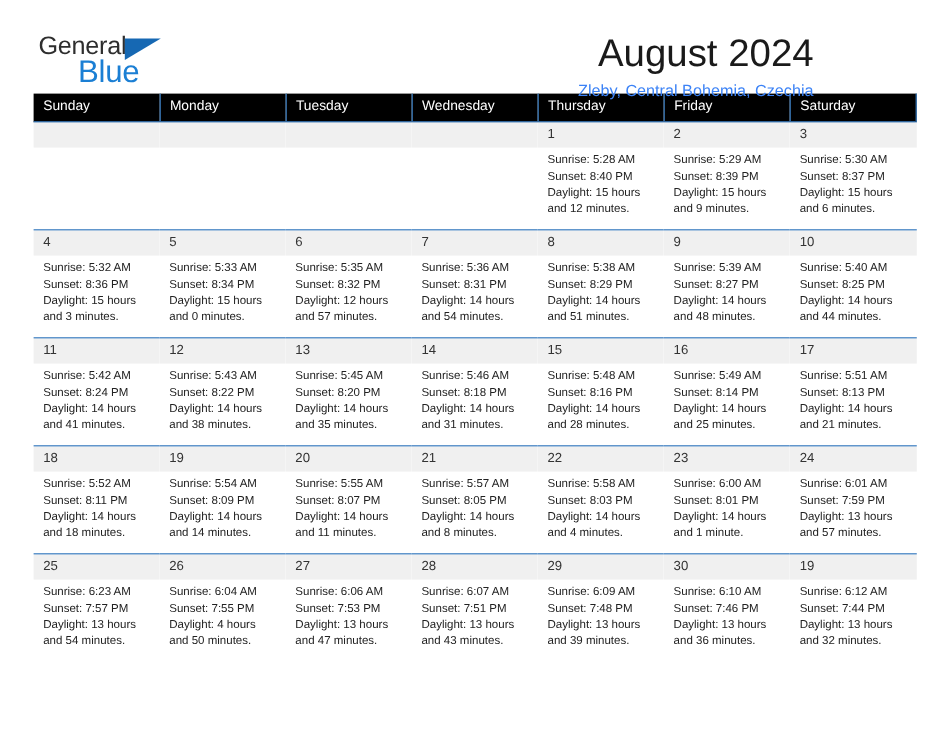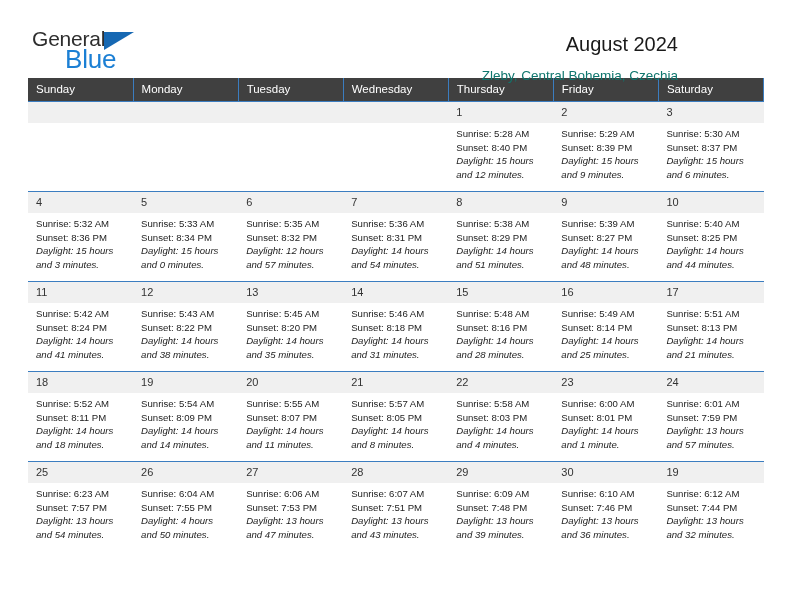--- a/index.html
+++ b/index.html
@@ -60,44 +60,44 @@
     width: 0;
     height: 0;
     border-left: 30px solid #1668b3;
     border-bottom: 18px solid transparent;
   }
   .title-block {
     text-align: right;
     padding-right: 2px;
   }
   .cal-title {
-    font-size: 20px;
+    font-size: 32px;
     line-height: 32px;
     color: #1a1a1a;
     font-weight: normal;
     margin: 0;
     text-align: right;
   }
   .cal-subtitle {
     font-size: 13.5px;
     line-height: 20px;
-    color: #0f766e;
+    color: #3b82f6;
     margin: 6px 0 0 0;
     font-weight: normal;
   }
 
   
   .calendar {
     width: 736px;
     border-collapse: collapse;
     table-layout: fixed;
     margin-top: 6px;
   }
   .calendar th {
-    background: #404040;
+    background: #000000;
     color: #ffffff;
     font-weight: normal;
     font-size: 11.5px;
     text-align: left;
     padding: 5px 0 6px 8px;
     border-right: 1px solid #3b7dc0;
   }
   .calendar td {
     vertical-align: top;
     padding: 0;
@@ -123,21 +123,20 @@
     padding: 4px 7px 0 8px;
     font-size: 9.6px;
     line-height: 13.6px;
     color: #222222;
   }
   .details div {
     white-space: nowrap;
   }
   .details .wrapline {
     white-space: normal;
-    font-style: italic;
   }
 </style>
 </head>
 <body>
 
 <div class="page">
 
   <div class="masthead">
     <div class="brand">
       <span class="brand-top">General</span>

